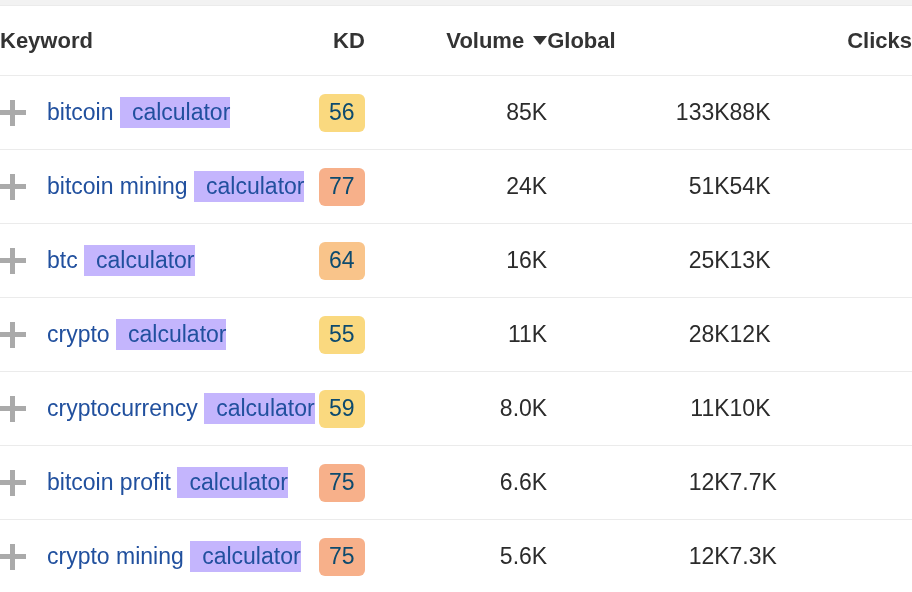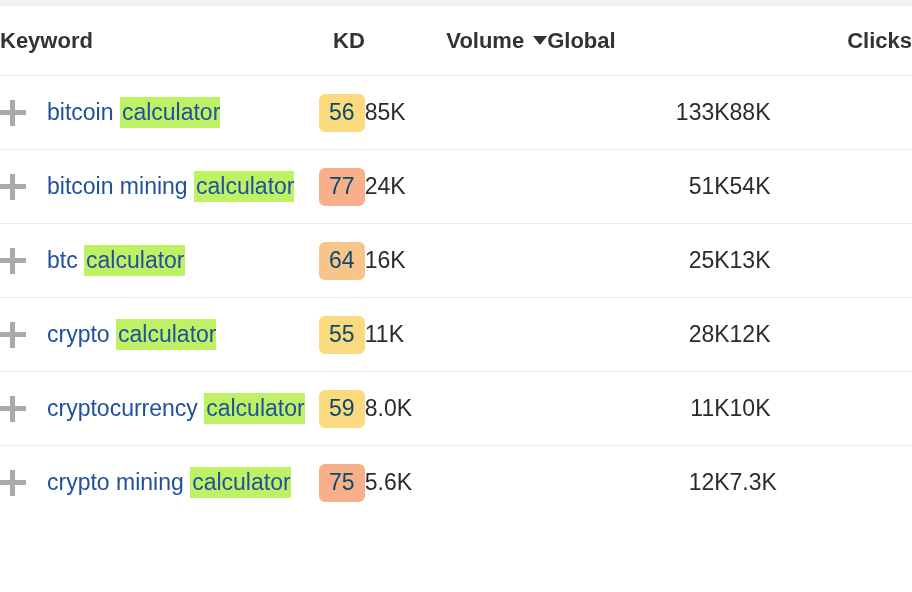--- a/index.html
+++ b/index.html
@@ -66,21 +66,21 @@
     font-size: 23px;
     color: #2b2b2b;
     white-space: nowrap;
   }
   .kw-table tbody tr:last-child td {
     border-bottom: none;
   }
 
   td.cell-keyword { padding-left: 12px; text-align: left; }
   td.cell-kd      { text-align: right; padding-right: 18px; }
-  td.cell-volume  { text-align: left; padding-right: 20px; }
+  td.cell-volume  { text-align: right; padding-right: 20px; }
   td.cell-global  { text-align: right; padding-right: 20px; }
   td.cell-clicks  { text-align: left; padding-right: 22px; }
 
   .kw-wrap {
     display: flex;
     align-items: center;
   }
 
   .add-icon {
     flex: 0 0 auto;
@@ -105,22 +105,22 @@
     width: 5px; height: 26px;
   }
 
   .kw-link {
     color: #21509e;
     font-size: 23px;
     text-decoration: none;
     cursor: pointer;
   }
   .kw-link .hl {
-    background: #bef264;
-    padding: 2px 0 3px 2px;
+    background: #c4b5fd;
+    padding: 2px 0 3px 12px;
   }
 
   .kd-badge {
     display: inline-block;
     min-width: 26px;
     padding: 7px 10px 8px 10px;
     border-radius: 6px;
     font-size: 23px;
     color: #0c4a6e;
     text-align: center;
@@ -210,20 +210,32 @@
         </td>
         <td class="cell-kd"><span class="kd-badge" style="background: rgb(250, 217, 127);">59</span></td>
         <td class="cell-volume">8.0K</td>
         <td class="cell-global">11K</td>
         <td class="cell-clicks">10K</td>
       </tr>
       <tr>
         <td class="cell-keyword">
           <div class="kw-wrap">
             <span class="add-icon"></span>
+            <a class="kw-link"><span>bitcoin profit </span><span class="hl">calculator</span></a>
+          </div>
+        </td>
+        <td class="cell-kd"><span class="kd-badge" style="background: rgb(247, 176, 138);">75</span></td>
+        <td class="cell-volume">6.6K</td>
+        <td class="cell-global">12K</td>
+        <td class="cell-clicks">7.7K</td>
+      </tr>
+      <tr>
+        <td class="cell-keyword">
+          <div class="kw-wrap">
+            <span class="add-icon"></span>
             <a class="kw-link"><span>crypto mining </span><span class="hl">calculator</span></a>
           </div>
         </td>
         <td class="cell-kd"><span class="kd-badge" style="background: rgb(247, 176, 138);">75</span></td>
         <td class="cell-volume">5.6K</td>
         <td class="cell-global">12K</td>
         <td class="cell-clicks">7.3K</td>
       </tr>
     </tbody>
 </table>

